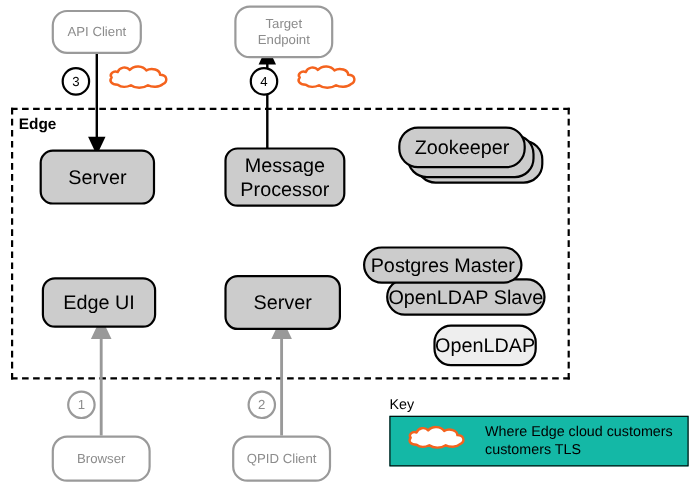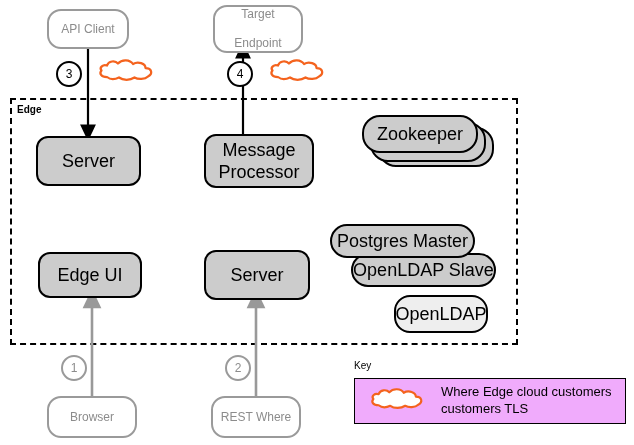--- a/index.html
+++ b/index.html
@@ -64,21 +64,21 @@
     width: 508px;
     height: 247px;
     border: 2px dashed #000000;
     box-sizing: border-box;
     background: transparent;
   }
   #edge-label {
     position: absolute;
     left: 17px;
     top: 104px;
-    font-size: 10px;
+    font-size: 14px;
     font-weight: bold;
     color: #000000;
   }
 
   
   .badge {
     position: absolute;
     width: 26px;
     height: 26px;
     border-radius: 50%;
@@ -113,32 +113,32 @@
   
   .cloud {
     position: absolute;
   }
 
   
   #key-label {
     position: absolute;
     left: 354px;
     top: 360px;
-    font-size: 10px;
+    font-size: 13px;
     color: #000000;
   }
   #key-box {
     position: absolute;
     left: 354px;
     top: 378px;
     width: 272px;
     height: 46px;
     border: 1px solid #000000;
     box-sizing: border-box;
-    background: #f0abfc;
+    background: #14b8a6;
     display: flex;
     align-items: center;
   }
   #key-cloud {
     margin-left: 14px;
     flex: 0 0 auto;
   }
   #key-text {
     margin-left: 16px;
     font-size: 13px;
@@ -175,31 +175,31 @@
 
     <line x1="92" y1="396" x2="92" y2="298" stroke="#999999" stroke-width="2.6" marker-end="url(#arrow-light)"></line>
 
     <line x1="256" y1="396" x2="256" y2="298" stroke="#999999" stroke-width="2.6" marker-end="url(#arrow-light)"></line>
   </svg>
 
   <div class="node ext" style="left:47px; top:9px; width:82px; height:40px;">
     <span class="line">API Client</span>
   </div>
 
-  <div class="node ext" style="left:213px; top:5px; width:90px; height:48px;justify-content:space-between;">
+  <div class="node ext" style="left:213px; top:5px; width:90px; height:48px;">
     <span class="line">Target</span>
     <span class="line">Endpoint</span>
   </div>
 
   <div class="node ext" style="left:47px; top:396px; width:90px; height:42px;">
     <span class="line">Browser</span>
   </div>
 
   <div class="node ext" style="left:211px; top:396px; width:90px; height:42px;">
-    <span class="line">REST Where</span>
+    <span class="line">QPID Client</span>
   </div>
 
   <div class="node comp" style="left:36px; top:136px; width:105px; height:50px;">
     <span class="line">Server</span>
   </div>
 
   <div class="node comp" style="left:204px; top:134px; width:110px; height:54px;">
     <span class="line">Message</span>
     <span class="line">Processor</span>
   </div>

